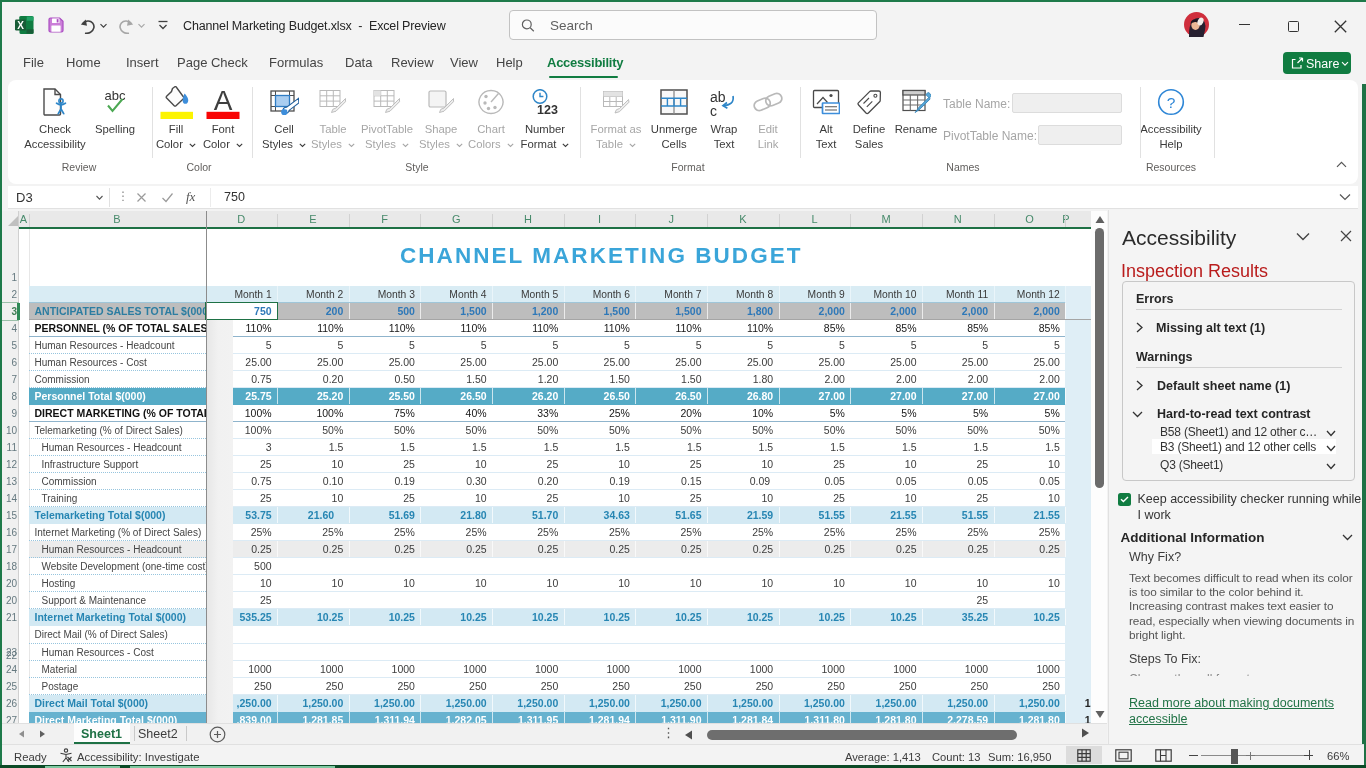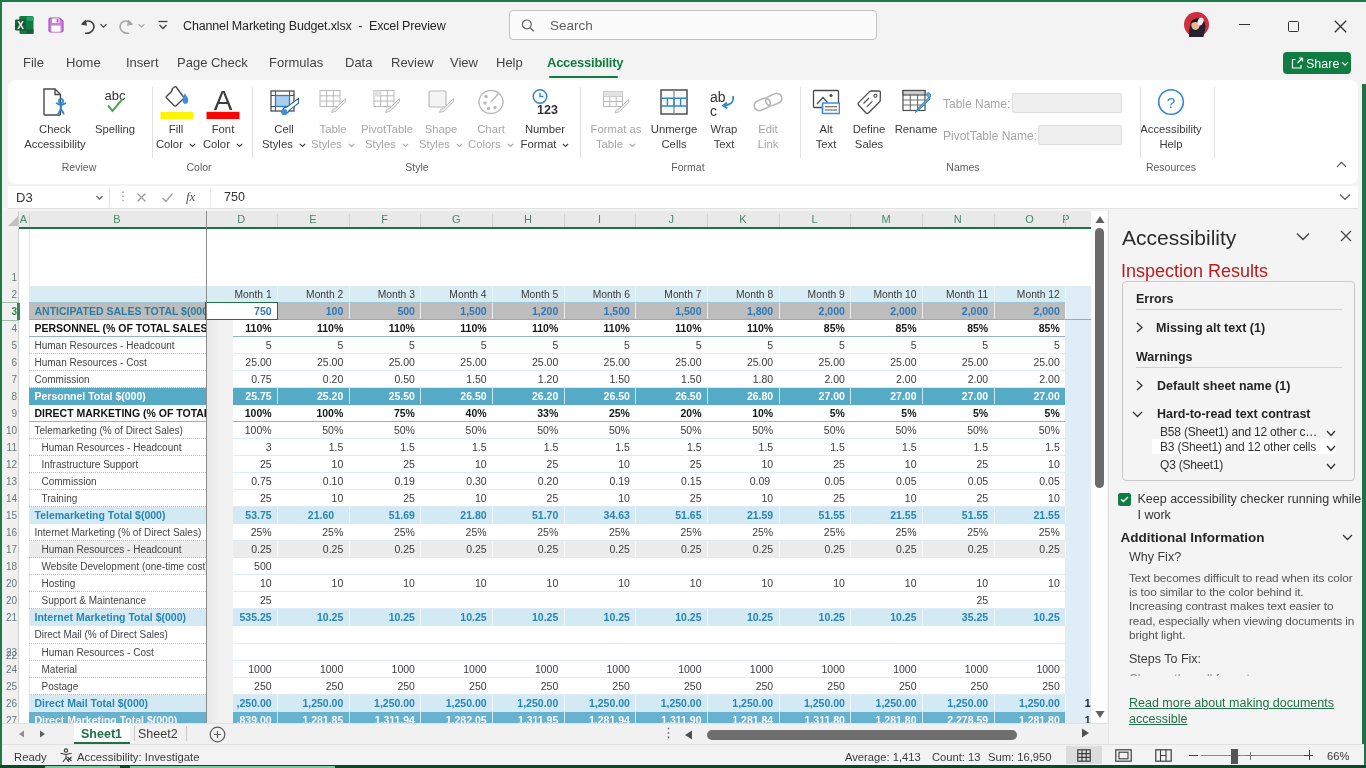--- a/index.html
+++ b/index.html
@@ -1,18 +1,18 @@
 <!DOCTYPE html>
 <html><head><meta charset="utf-8"><style>
 *{margin:0;padding:0;box-sizing:border-box}
 body{width:1366px;height:768px;background:#f3f3f3;font-family:"Liberation Sans",sans-serif;position:relative;overflow:hidden}
 .ab{position:absolute}
 .num{position:absolute;text-align:right;padding-right:5.5px;font-size:10.5px;line-height:17px;white-space:nowrap}
 .pnum{color:#3c3c3c}
-.hnum{color:#161616;font-weight:bold}
+.hnum{color:#161616;font-weight:normal}
 .r3num{color:#2e78b8;font-weight:bold}
 .tnum{color:#2786b3;font-weight:bold}
 .wnum{color:#fff;font-weight:bold}
 .lab{position:absolute;left:28.5px;width:177px;overflow:hidden;white-space:nowrap;font-size:10px;line-height:17px;padding-left:4px}
 .plab{color:#454545}
 .plab2{color:#454545;padding-left:11px}
 .hlab{color:#111;font-weight:bold;font-size:10.5px}
 .r3lab{color:#2c7da1;font-weight:bold;font-size:10.5px}
 .tlab{color:#2786b3;font-weight:bold;font-size:10.5px}
 .wlab{color:#fff;font-weight:bold;font-size:10.5px}
@@ -356,20 +356,21 @@
 <div class="rownum" style="top:436px">22</div>
 <div class="rownum" style="top:432.5px">23</div>
 <div class="rownum" style="top:449.54999999999995px">24</div>
 <div class="rownum" style="top:466.6px">25</div>
 <div class="rownum" style="top:483.6500000000001px">26</div>
 <div class="rownum" style="top:500.70000000000005px">27</div>
 <div class="ab" style="left:15px;top:91.5px;width:3px;height:17.05px;background:#2f8a57"></div>
 <div class="ab" style="left:0;top:90.5px;width:16.5px;height:1px;background:#9abfa9"></div>
 <div class="ab" style="left:0;top:108.55000000000001px;width:16.5px;height:1px;background:#9abfa9"></div>
 <div class="ab" style="left:1063.3000000000002px;top:74.5px;width:25.699999999999818px;height:437.5px;background:#dfeef6"></div>
+<div class="ab" style="left:398px;top:32px;font-size:22.5px;font-weight:bold;color:#3aa5d9;letter-spacing:2.05px;white-space:nowrap">CHANNEL MARKETING BUDGET</div>
 <div class="ab" style="left:26.5px;top:74.5px;width:1036.8000000000002px;height:17.0px;background:#d9ecf4;border-bottom:1px solid #9fc6d9"></div>
 <div class="num" style="left:203.5px;top:74.5px;width:71.65px;font-size:10.3px;color:#3a3a3a">Month 1</div>
 <div class="num" style="left:275.15px;top:74.5px;width:71.65px;font-size:10.3px;color:#3a3a3a">Month 2</div>
 <div class="num" style="left:346.8px;top:74.5px;width:71.65px;font-size:10.3px;color:#3a3a3a">Month 3</div>
 <div class="num" style="left:418.45000000000005px;top:74.5px;width:71.65px;font-size:10.3px;color:#3a3a3a">Month 4</div>
 <div class="num" style="left:490.1px;top:74.5px;width:71.65px;font-size:10.3px;color:#3a3a3a">Month 5</div>
 <div class="num" style="left:561.75px;top:74.5px;width:71.65px;font-size:10.3px;color:#3a3a3a">Month 6</div>
 <div class="num" style="left:633.4000000000001px;top:74.5px;width:71.65px;font-size:10.3px;color:#3a3a3a">Month 7</div>
 <div class="num" style="left:705.0500000000001px;top:74.5px;width:71.65px;font-size:10.3px;color:#3a3a3a">Month 8</div>
 <div class="num" style="left:776.7px;top:74.5px;width:71.65px;font-size:10.3px;color:#3a3a3a">Month 9</div>
@@ -399,21 +400,21 @@
 <div class="ab" style="left:633.4000000000001px;top:91.5px;width:1px;height:16.05px;background:rgba(255,255,255,.7)"></div>
 <div class="ab" style="left:705.0500000000001px;top:91.5px;width:1px;height:16.05px;background:rgba(255,255,255,.7)"></div>
 <div class="ab" style="left:776.7px;top:91.5px;width:1px;height:16.05px;background:rgba(255,255,255,.7)"></div>
 <div class="ab" style="left:848.35px;top:91.5px;width:1px;height:16.05px;background:rgba(255,255,255,.7)"></div>
 <div class="ab" style="left:920.0px;top:91.5px;width:1px;height:16.05px;background:rgba(255,255,255,.7)"></div>
 <div class="ab" style="left:991.6500000000001px;top:91.5px;width:1px;height:16.05px;background:rgba(255,255,255,.7)"></div>
 <div class="ab" style="left:1063.3000000000002px;top:91.5px;width:1px;height:16.05px;background:rgba(255,255,255,.7)"></div>
 <div class="ab" style="left:26.5px;top:107.55px;width:1062.5px;height:1px;background:#a5a5a5"></div>
 <div class="lab r3lab" style="top:91.5px">ANTICIPATED SALES TOTAL $(000)</div>
 <div class="num r3num" style="left:203.5px;top:91.5px;width:71.65px">750</div>
-<div class="num r3num" style="left:275.15px;top:91.5px;width:71.65px">100</div>
+<div class="num r3num" style="left:275.15px;top:91.5px;width:71.65px">200</div>
 <div class="num r3num" style="left:346.8px;top:91.5px;width:71.65px">500</div>
 <div class="num r3num" style="left:418.45000000000005px;top:91.5px;width:71.65px">1,500</div>
 <div class="num r3num" style="left:490.1px;top:91.5px;width:71.65px">1,200</div>
 <div class="num r3num" style="left:561.75px;top:91.5px;width:71.65px">1,500</div>
 <div class="num r3num" style="left:633.4000000000001px;top:91.5px;width:71.65px">1,500</div>
 <div class="num r3num" style="left:705.0500000000001px;top:91.5px;width:71.65px">1,800</div>
 <div class="num r3num" style="left:776.7px;top:91.5px;width:71.65px">2,000</div>
 <div class="num r3num" style="left:848.35px;top:91.5px;width:71.65px">2,000</div>
 <div class="num r3num" style="left:920.0px;top:91.5px;width:71.65px">2,000</div>
 <div class="num r3num" style="left:991.6500000000001px;top:91.5px;width:71.65px">2,000</div>

